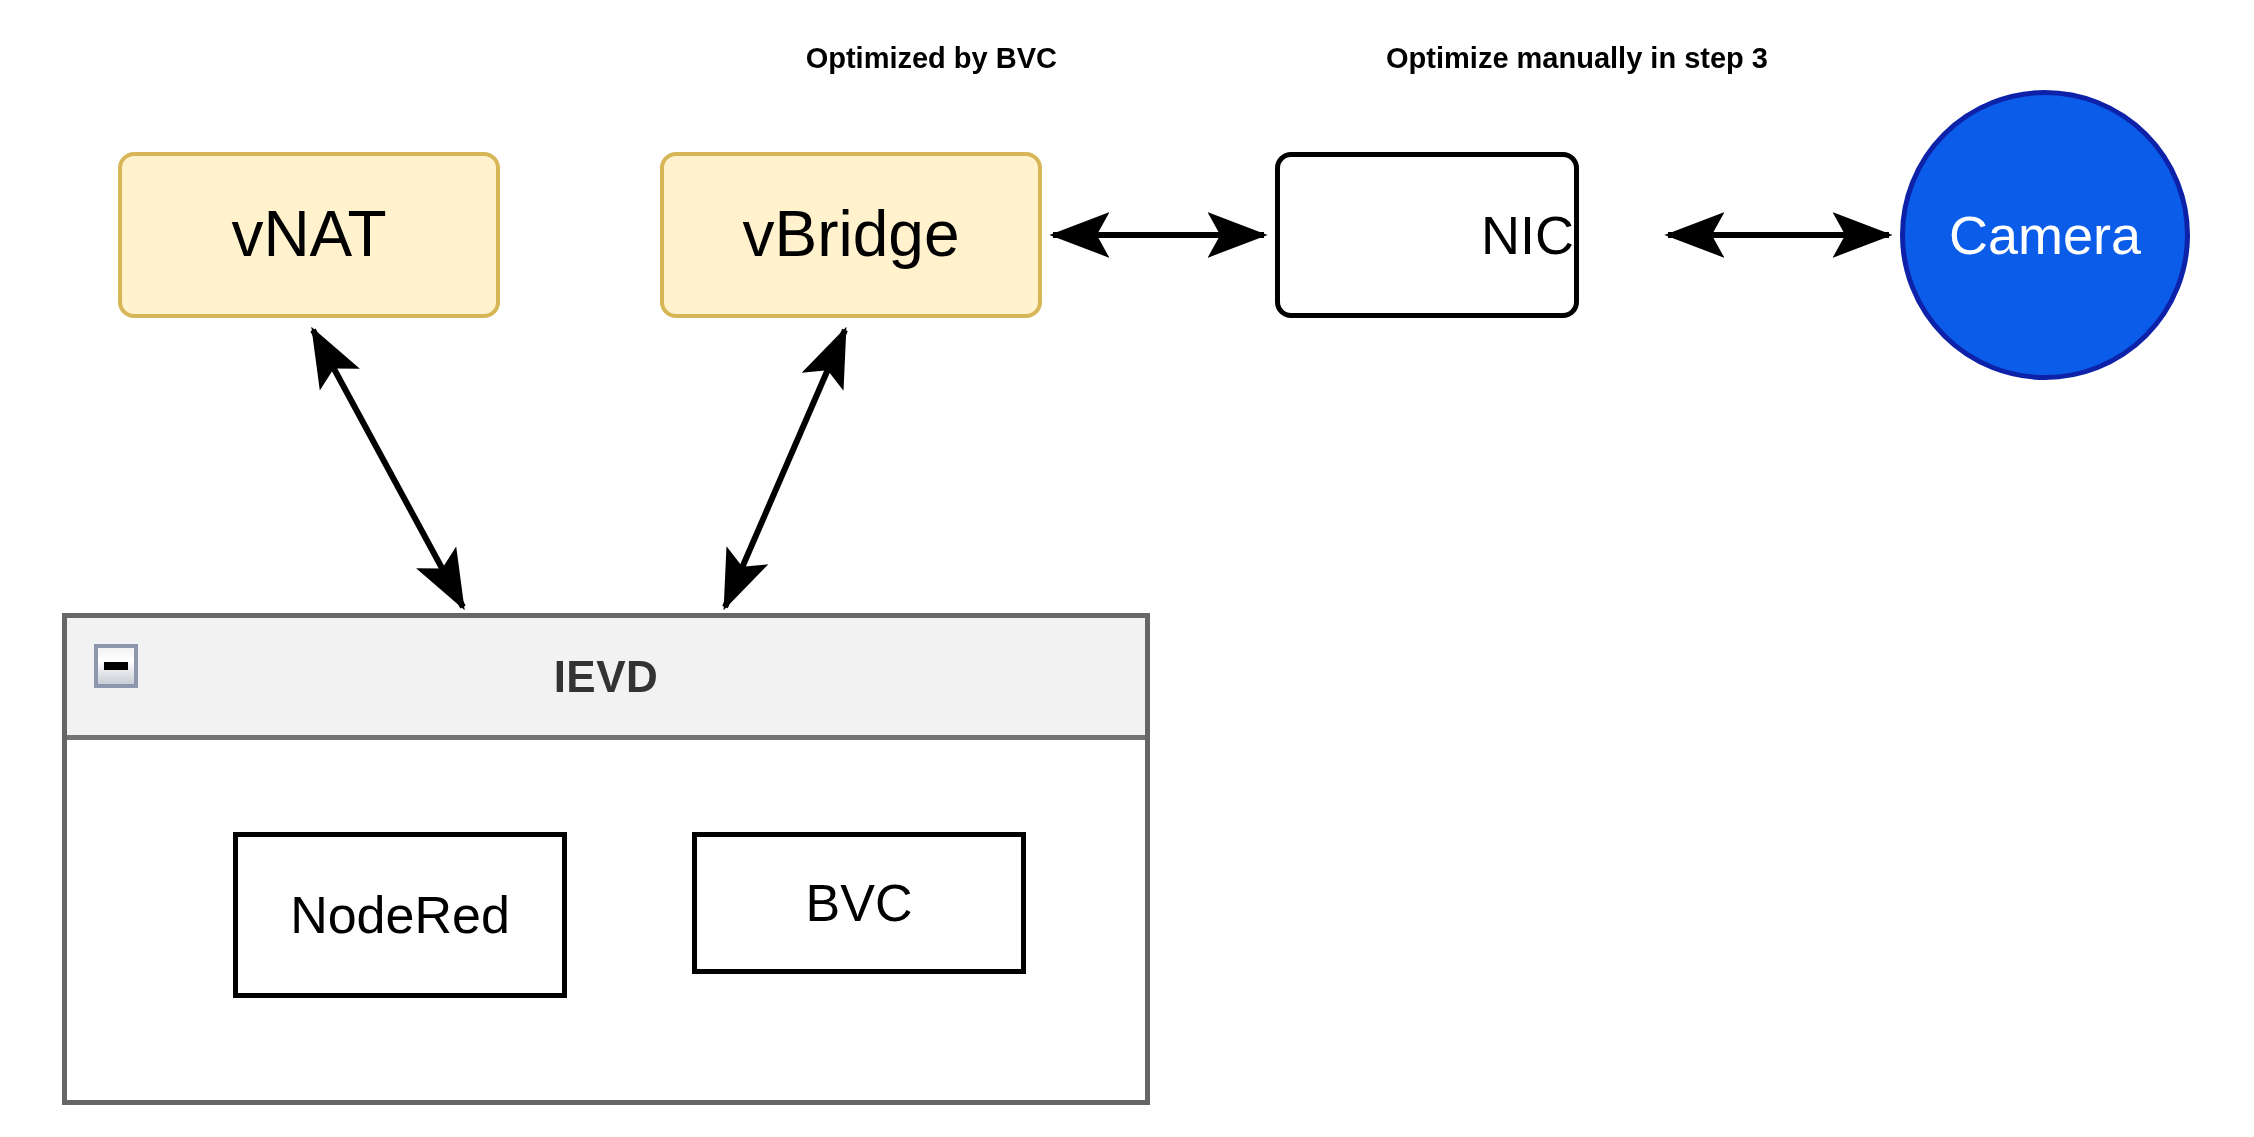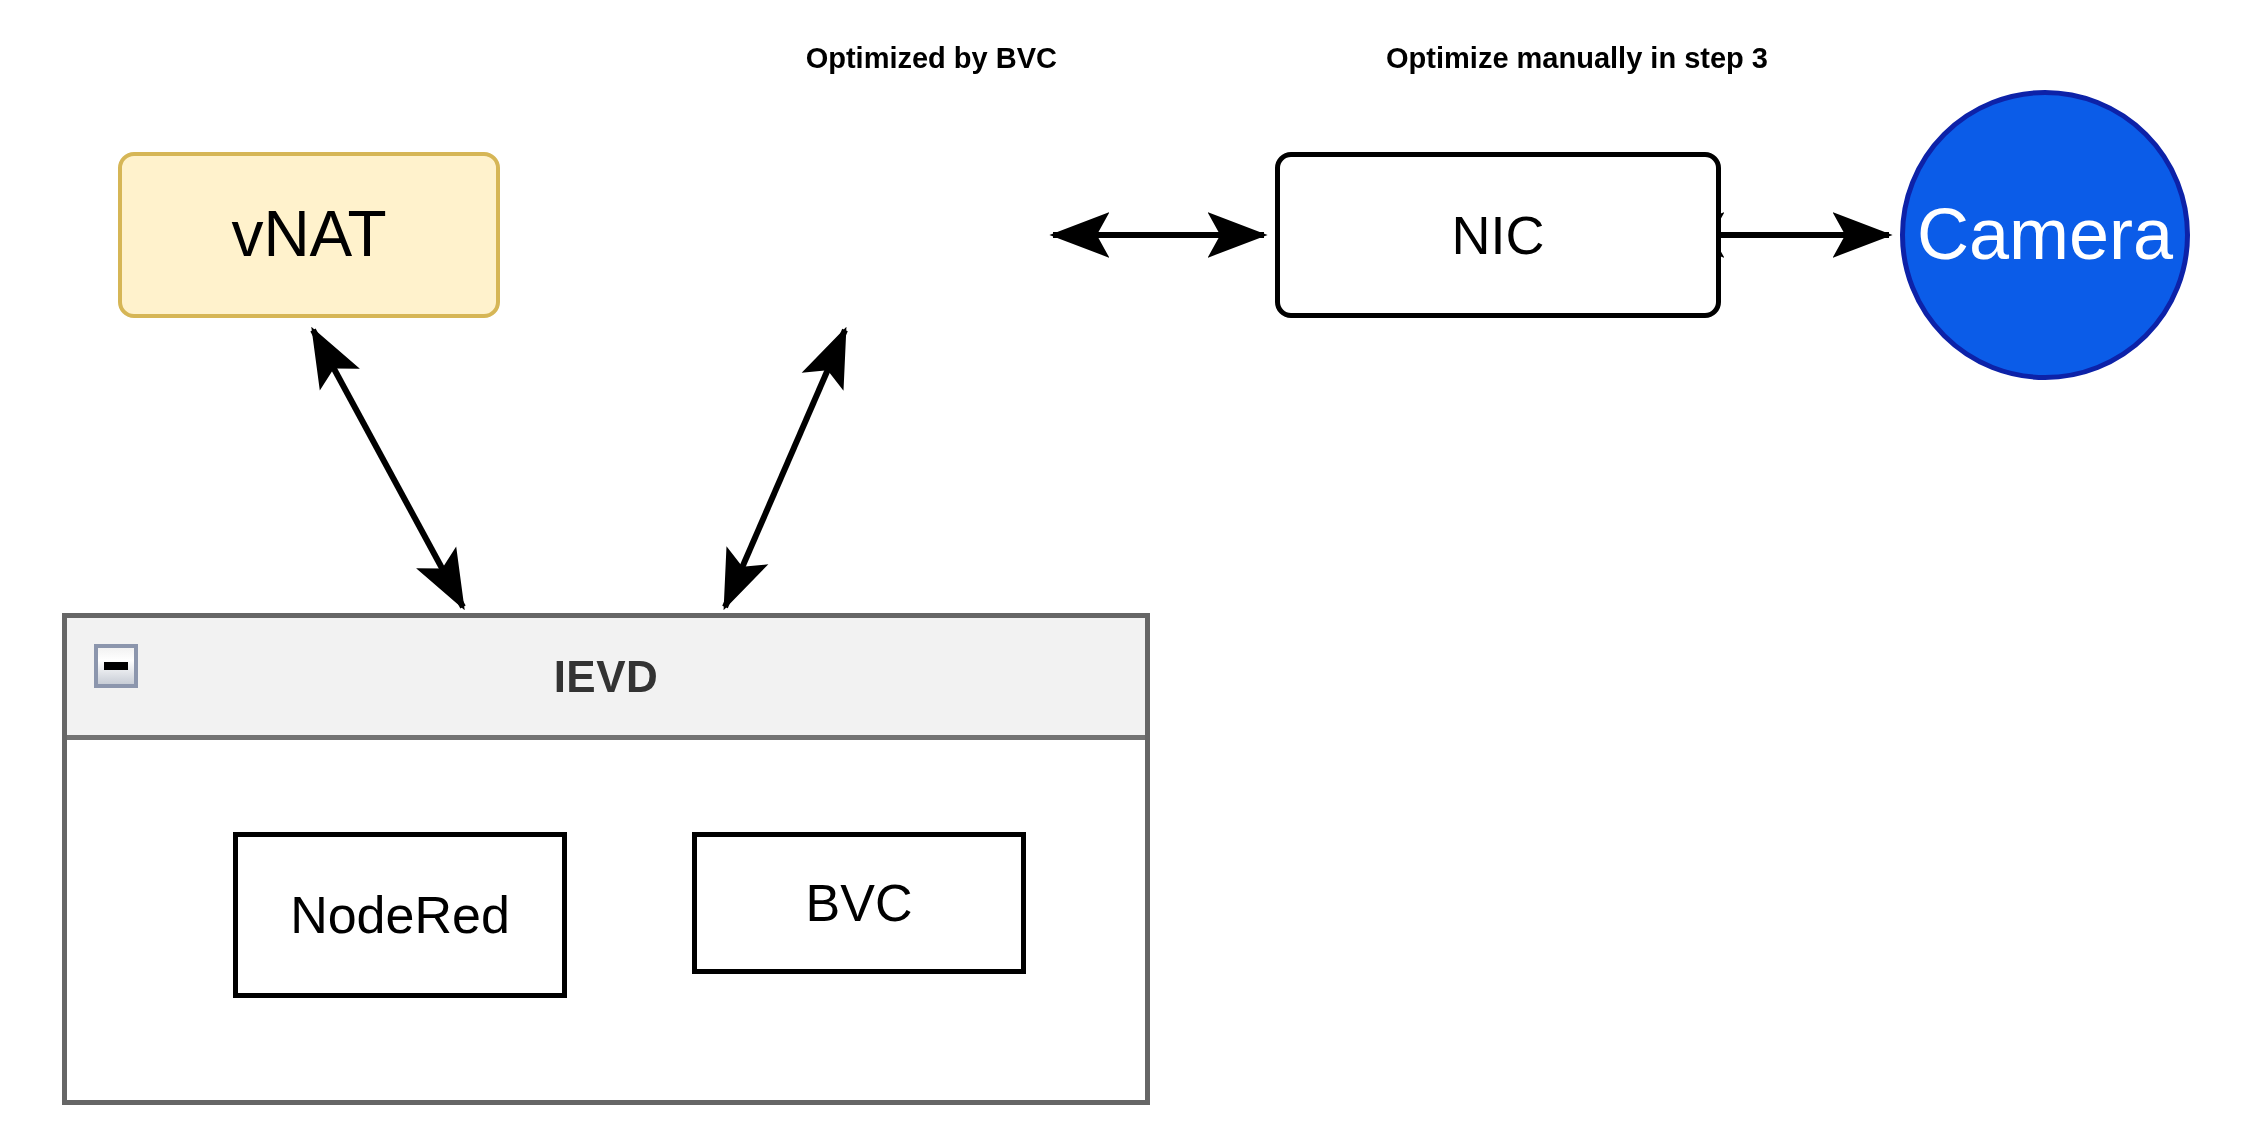--- a/index.html
+++ b/index.html
@@ -55,21 +55,21 @@
     border-radius: 0;
     color: #000000;
     font-size: 52px;
     margin-left: 20px;
   }
   .node-circle {
     background: #0b5ce8;
     border: 5px solid #0d22a8;
     border-radius: 50%;
     color: #ffffff;
-    font-size: 72px;
+    font-size: 54px;
     white-space: nowrap;
   }
   
   .edge-label {
     position: absolute;
     font-size: 29px;
     font-weight: bold;
     color: #000000;
     white-space: nowrap;
     text-align: right;
@@ -158,22 +158,25 @@
   </svg>
 
   <div class="edge-label" style="left:657px; top:42px; width:400px;">Optimized by BVC</div>
 
   <div class="edge-label" style="left:1168px; top:42px; width:600px;">Optimize manually in step 3</div>
 
   <div class="node node-yellow" style="left:118px; top:152px; width:382px; height:166px;">
     <span>vNAT</span>
   </div>
 
-
-  <div class="node node-plain" style="left:1275px; top:152px; width:446px; height:166px;">
+  <div class="node node-yellow" style="left:660px; top:152px; width:382px; height:166px;">
+    <span>vBridge</span>
+  </div>
+
+  <div class="node node-plain" style="left:1275px; top:152px; width:304px; height:166px;justify-content:flex-end;">
     <span>NIC</span>
   </div>
 
   <div class="node node-circle" style="left:1900px; top:90px; width:290px; height:290px;">
     <span>Camera</span>
   </div>
 
   <div id="ievd-container" style="left:62px; top:613px; width:1088px; height:492px;">
 
     <div id="ievd-header">

